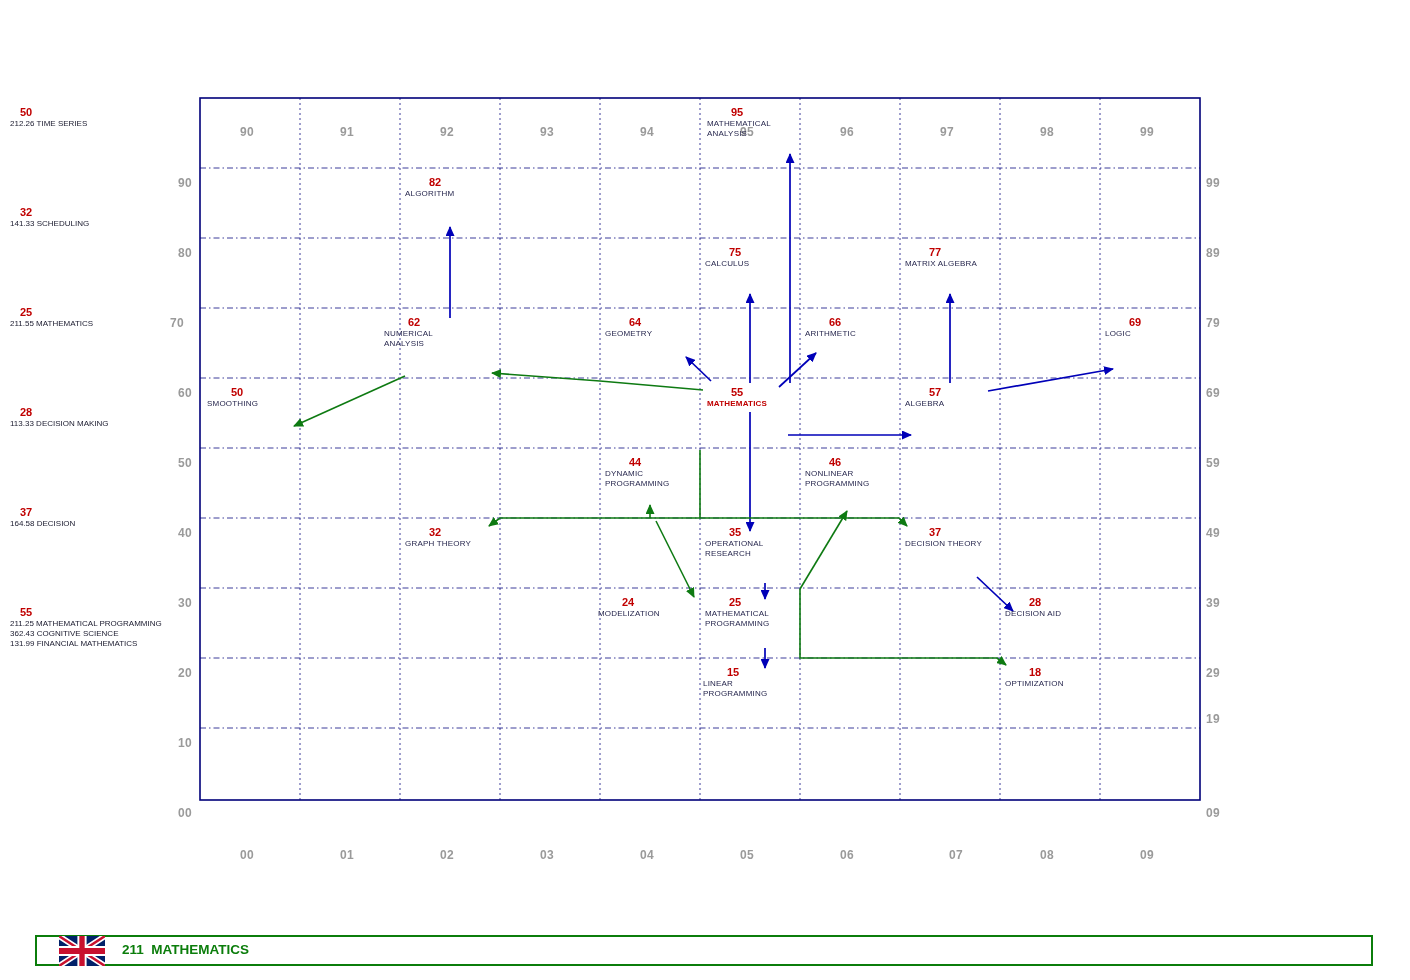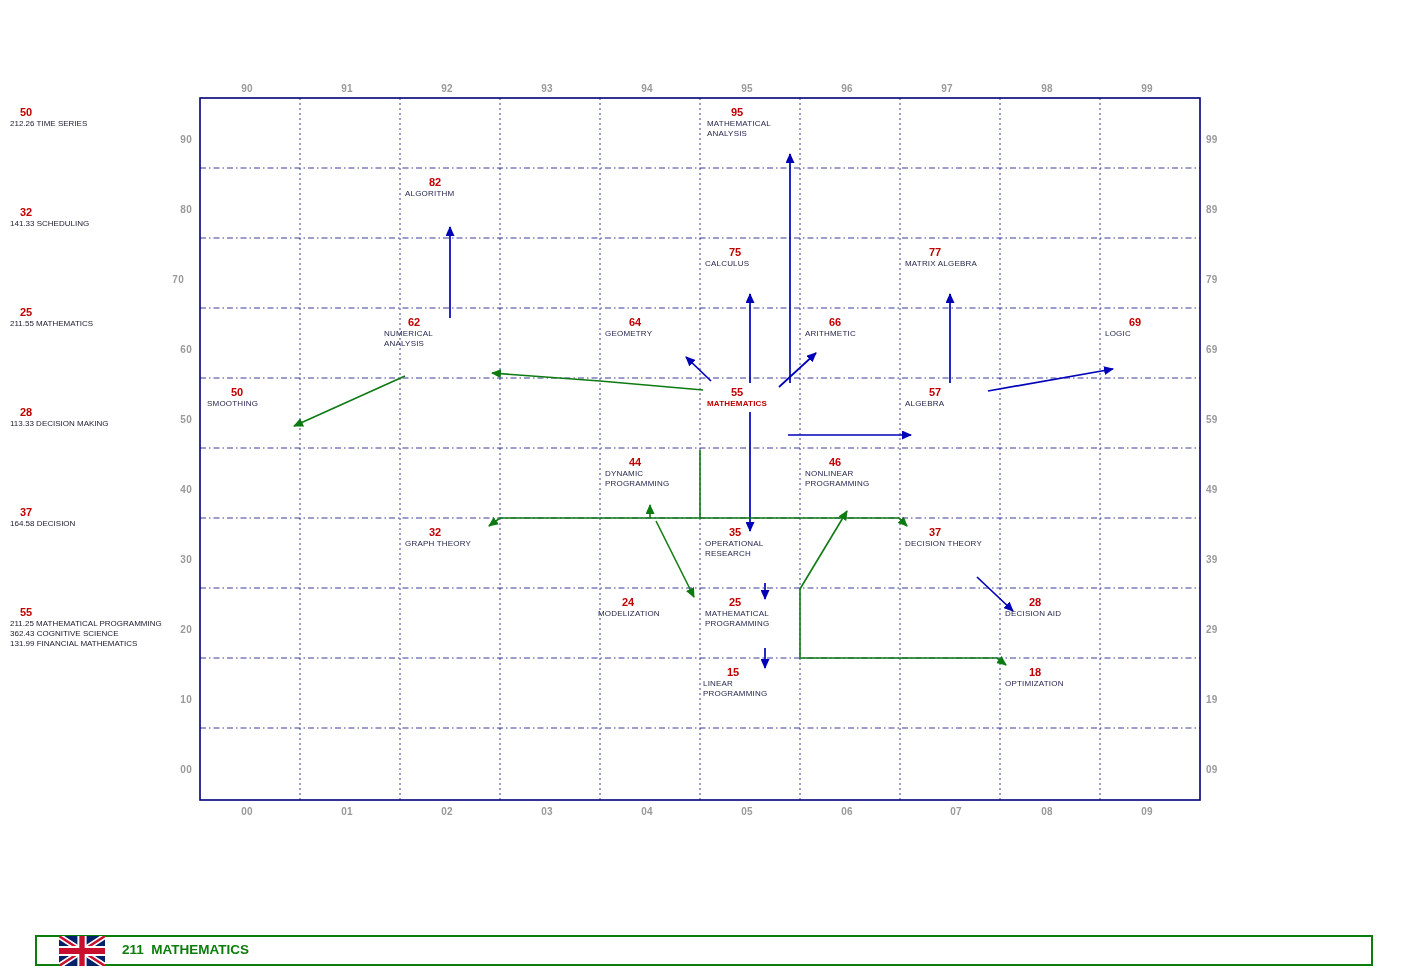--- a/index.html
+++ b/index.html
@@ -22,24 +22,25 @@
   .edge { fill: none; }
   .edge.blue { stroke: var(--blue); stroke-width: 1.7; }
   .edge.green { stroke: var(--green); stroke-width: 1.6; }
   #arr-blue path { fill: var(--blue); }
   #arr-green path { fill: var(--green); }
 
   .axis-label {
     position: absolute;
     width: 34px;
     text-align: center;
-    font-size: 10px;
+    font-size: 12px;
     font-weight: bold;
     color: var(--gray);
     letter-spacing: 0.3px;
+    margin-top: 42px;
   }
   .axis-label.side-l { width: 28px; text-align: right; }
   .axis-label.side-r { width: 30px; text-align: left; }
 
   .node { position: absolute; }
   .node .num {
     display: block;
     margin-left: 24px;
     font-size: 11px;
     font-weight: bold;
@@ -211,21 +212,21 @@
     <div class="axis-label side-l" style="left: 164px; top: 694px;">10</div>
     <div class="axis-label side-l" style="left: 164px; top: 764px;">00</div>
     <div class="axis-label side-r" style="left: 1206px; top: 134px;">99</div>
     <div class="axis-label side-r" style="left: 1206px; top: 204px;">89</div>
     <div class="axis-label side-r" style="left: 1206px; top: 274px;">79</div>
     <div class="axis-label side-r" style="left: 1206px; top: 344px;">69</div>
     <div class="axis-label side-r" style="left: 1206px; top: 414px;">59</div>
     <div class="axis-label side-r" style="left: 1206px; top: 484px;">49</div>
     <div class="axis-label side-r" style="left: 1206px; top: 554px;">39</div>
     <div class="axis-label side-r" style="left: 1206px; top: 624px;">29</div>
-    <div class="axis-label side-r" style="left: 1206px; top: 694px;">19</div>
+    <div class="axis-label side-r" style="left: 1206px; top: 670px;">19</div>
     <div class="axis-label side-r" style="left: 1206px; top: 764px;">09</div>
     <div class="node" style="left: 707px; top: 106px;">
       <span class="num">95</span>
       <div class="lbl">MATHEMATICAL
 ANALYSIS</div>
     </div>
     <div class="node" style="left: 405px; top: 176px;">
       <span class="num">82</span>
       <div class="lbl">ALGORITHM</div>
     </div>

